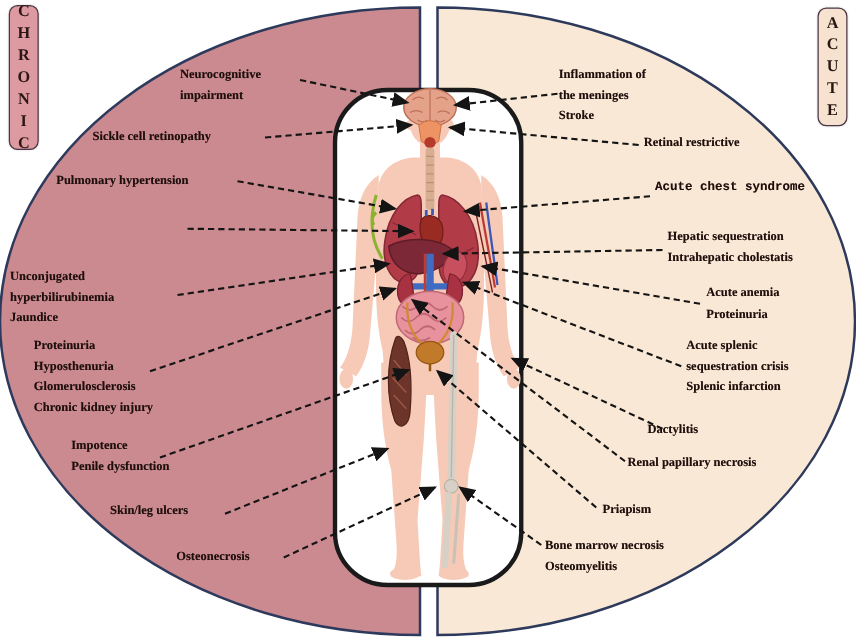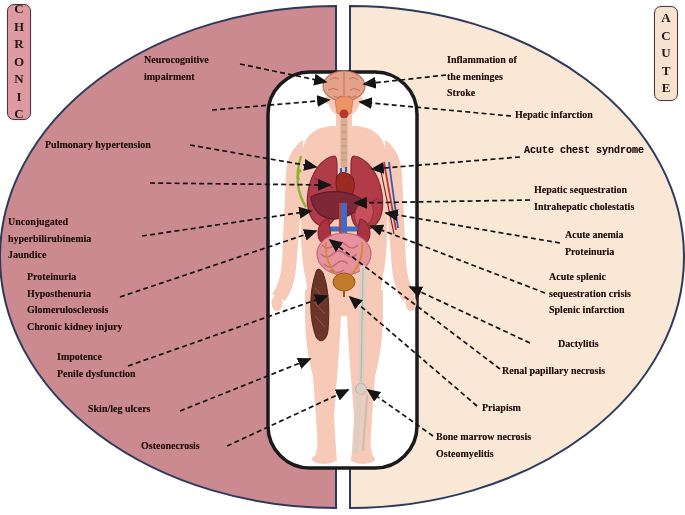--- a/index.html
+++ b/index.html
@@ -146,44 +146,45 @@
 
   <div class="badge badge-chronic">
     <span>CHRONIC</span>
   </div>
   <div class="badge badge-acute">
     <span>ACUTE</span>
   </div>
 
   <div class="lbl" style="left:144px;top:52px;">Neurocognitive
 impairment</div>
+  <div class="lbl" style="left:74px;top:102px;">Sickle cell retinopathy</div>
   <div class="lbl" style="left:45px;top:137px;">Pulmonary hypertension</div>
   <div class="lbl" style="left:8px;top:214px;">Unconjugated
 hyperbilirubinemia
 Jaundice</div>
   <div class="lbl" style="left:27px;top:269px;">Proteinuria
 Hyposthenuria
 Glomerulosclerosis
 Chronic kidney injury</div>
   <div class="lbl" style="left:57px;top:349px;">Impotence
 Penile dysfunction</div>
   <div class="lbl" style="left:88px;top:401px;">Skin/leg ulcers</div>
   <div class="lbl" style="left:141px;top:438px;">Osteonecrosis</div>
 
   <div class="lbl" style="left:447px;top:52px;">Inflammation of
 the meninges
 Stroke</div>
-  <div class="lbl" style="left:515px;top:107px;">Hepatic infarction</div>
+  <div class="lbl" style="left:515px;top:107px;">Retinal restrictive</div>
   <div class="lbl" style="left:524px;top:143px;font-family:Liberation Mono, monospace;">Acute chest syndrome</div>
   <div class="lbl" style="left:534px;top:182px;">Hepatic sequestration
 Intrahepatic cholestatis</div>
   <div class="lbl" style="left:565px;top:227px;">Acute anemia
 Proteinuria</div>
   <div class="lbl" style="left:549px;top:269px;">Acute splenic
 sequestration crisis
 Splenic infarction</div>
-  <div class="lbl" style="left:558px;top:336px;text-align:right;">Dactylitis</div>
+  <div class="lbl" style="left:518px;top:336px;text-align:right;">Dactylitis</div>
   <div class="lbl" style="left:502px;top:363px;">Renal papillary necrosis</div>
   <div class="lbl" style="left:482px;top:400px;">Priapism</div>
   <div class="lbl" style="left:436px;top:429px;">Bone marrow necrosis
 Osteomyelitis</div>
 
 </div>
 
 </body></html>

